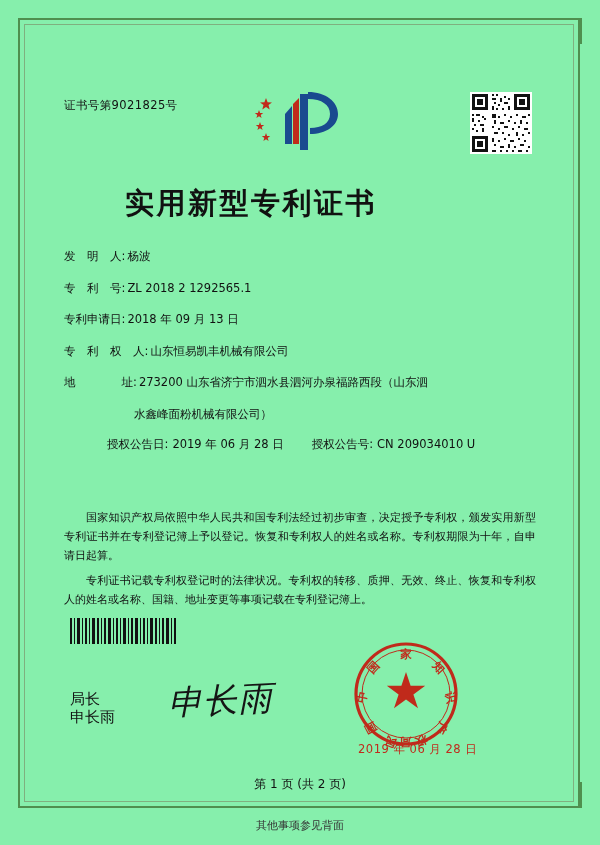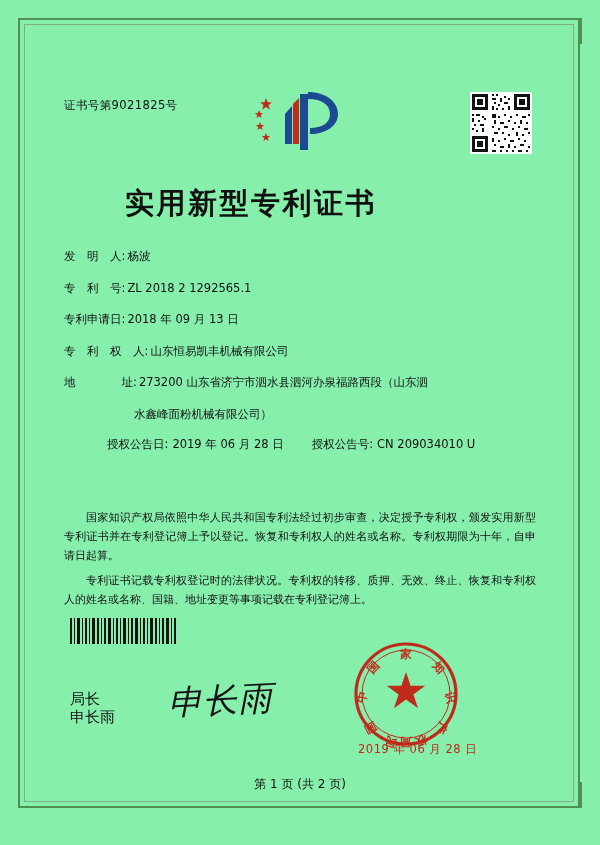--- a/index.html
+++ b/index.html
@@ -401,13 +401,14 @@
   </div>
 
   <div class="sig-label">
     <div>局长</div>
     <div>申长雨</div>
   </div>
   <div class="sig-script">申长雨</div>
   <div class="seal-date">2019 年 06 月 28 日</div>
 
   <div class="page-num">第 1 页 (共 2 页)</div>
+  <div class="footer-note">其他事项参见背面</div>
 </div>
 
 </body></html>

